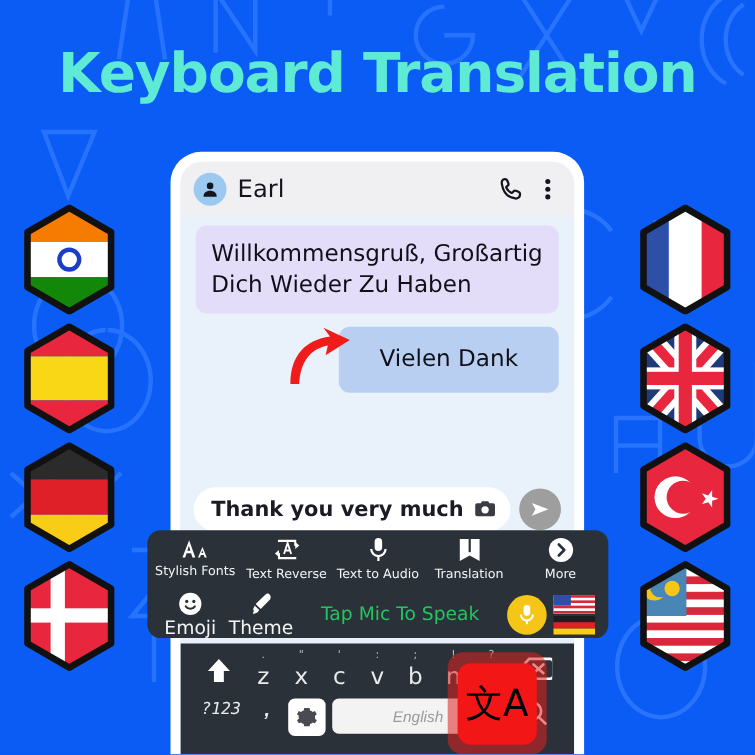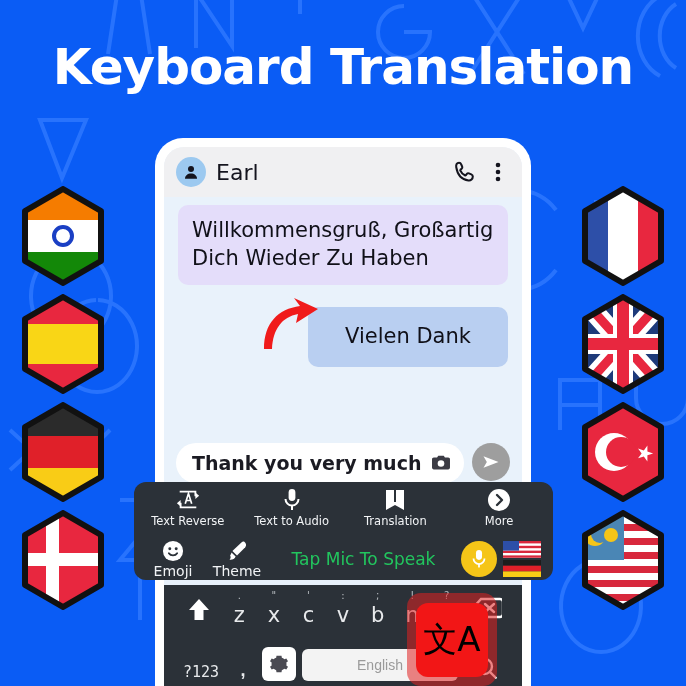--- a/index.html
+++ b/index.html
@@ -16,21 +16,21 @@
     position: absolute; inset: 0;
     width: 686px; height: 686px;
     pointer-events: none;
   }
 
   
   #title {
     position: absolute;
     top: 38px; left: 0; width: 686px;
     text-align: center;
-    color: #ffffff;
+    color: #5eead4;
     font-size: 50px;
     font-weight: bold;
     letter-spacing: -1px;
     font-family: "DejaVu Sans", sans-serif;
     z-index: 5;
   }
 
   
   .flag-col { position: absolute; z-index: 4; }
   #flags-left  { left: 18px; top: 186px; }
@@ -105,28 +105,27 @@
   #reply-row {
     display: flex; align-items: center; justify-content: flex-end;
     gap: 6px; position: relative;
   }
   #red-arrow { position: absolute; left: 80px; top: -4px; }
   #bubble-out {
     background: #b9cff1;
     min-width: 200px;
     text-align: center;
     padding: 16px 18px;
-    margin-top: 10px;
   }
 
   
   #input-bar {
     background: #e9f2fb;
     padding: 6px 12px 10px 12px;
-    display: flex; gap: 8px;
+    display: flex; align-items: center; gap: 8px;
   }
   #input-pill {
     flex: 1 1 auto;
     background: #ffffff;
     border-radius: 22px;
     height: 40px;
     display: flex; align-items: center;
     padding: 0 12px 0 16px;
     gap: 8px;
   }
@@ -174,24 +173,25 @@
     transform: translateX(-50%);
     font-size: 10px;
     color: #b9bec3;
   }
   .kb-icon-key {
     flex: 0 0 46px;
     display: flex; align-items: center; justify-content: center;
     padding-top: 6px;
   }
   #kb-row-bottom {
-    display: flex; align-items: flex-end;
+    display: flex; align-items: flex-start;
     height: 46px;
     padding: 0 6px;
     gap: 6px;
+    font-style: italic;
   }
   #key-123 {
     flex: 0 0 46px; text-align: center;
     color: #e8eaec; font-size: 15px;
     font-family: "DejaVu Sans Mono", monospace;
   }
   #key-comma {
     flex: 0 0 26px; text-align: center;
     color: #e8eaec; font-size: 18px; font-weight: bold;
   }
@@ -252,21 +252,21 @@
     white-space: nowrap;
   }
   #tb-row2 {
     display: flex; align-items: center;
     height: 42px; padding: 0 8px; gap: 6px;
   }
   .tb-item2 {
     display: flex; flex-direction: column; align-items: center; gap: 1px;
     flex: 0 0 58px;
   }
-  .tb-item2 .lbl { color: #f2f4f6; font-size: 14px; font-family: "DejaVu Sans", sans-serif; }
+  .tb-item2 .lbl { color: #f2f4f6; font-size: 17px; font-family: "DejaVu Sans", sans-serif; }
   #tb-speak {
     flex: 1 1 auto; text-align: center;
     color: #22c55e; font-size: 17px;
     font-family: "DejaVu Sans", sans-serif;
   }
   #tb-mic {
     flex: 0 0 36px; width: 36px; height: 36px; border-radius: 50%;
     background: #f5c518;
     display: flex; align-items: center; justify-content: center;
   }
@@ -575,20 +575,27 @@
       </div>
     </div>
 
   </div>
 </div>
 
 <div id="kb-toolbar">
 
   <div id="tb-row1">
 
+    <div class="tb-item">
+      <svg width="26" height="22" viewBox="0 0 30 24" fill="#ffffff">
+        <path d="M8 3 L14.5 21 L11.5 21 L10.1 16.6 L5.3 16.6 L3.9 21 L1 21 Z M6.1 14 L9.3 14 L7.7 8.6 Z"></path>
+        <path d="M22 10 L26.5 21 L24.3 21 L23.4 18.4 L20.3 18.4 L19.4 21 L17.3 21 Z M20.9 16.3 L22.8 16.3 L21.85 13.3 Z"></path>
+      </svg>
+      <div class="lbl">Stylish Fonts</div>
+    </div>
 
     <div class="tb-item">
       <svg width="26" height="24" viewBox="0 0 28 26">
         <path d="M5 4 H22 V9" fill="none" stroke="#ffffff" stroke-width="2"></path>
         <path d="M22 12 L26 8.5 L22 5 Z" fill="#ffffff"></path>
         <path d="M23 21 H6 V16" fill="none" stroke="#ffffff" stroke-width="2"></path>
         <path d="M6 13 L2 16.5 L6 20 Z" fill="#ffffff"></path>
         <path d="M11 17 L14.5 6 L18 17 M12.3 13.5 H16.7" fill="none" stroke="#ffffff" stroke-width="1.8"></path>
       </svg>
       <div class="lbl">Text Reverse</div>

